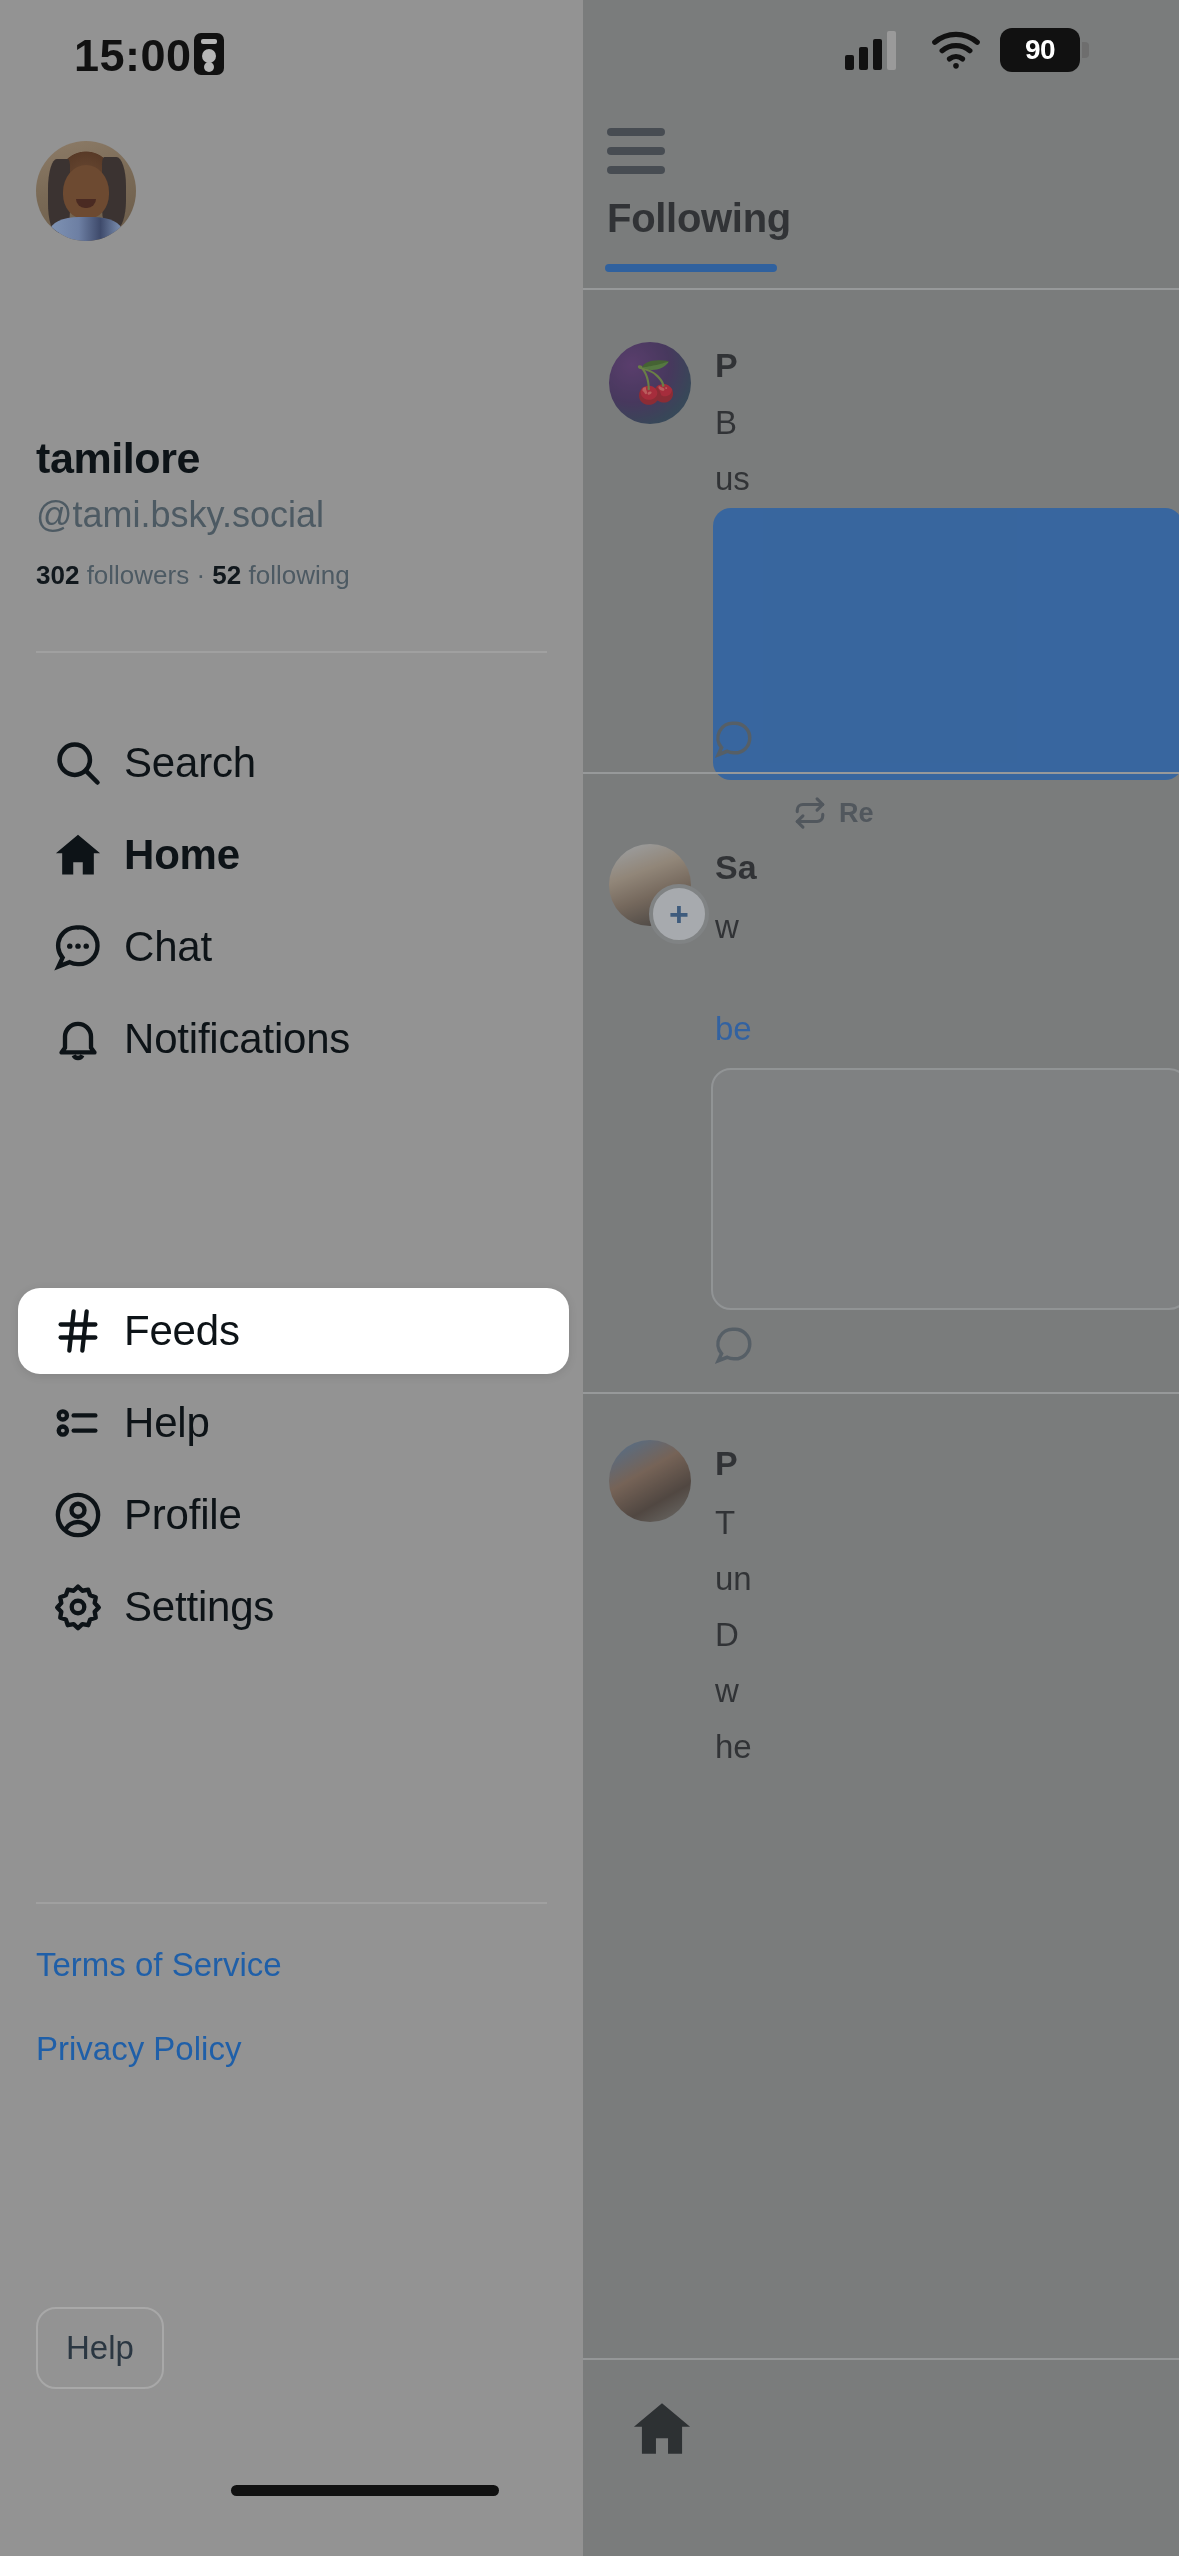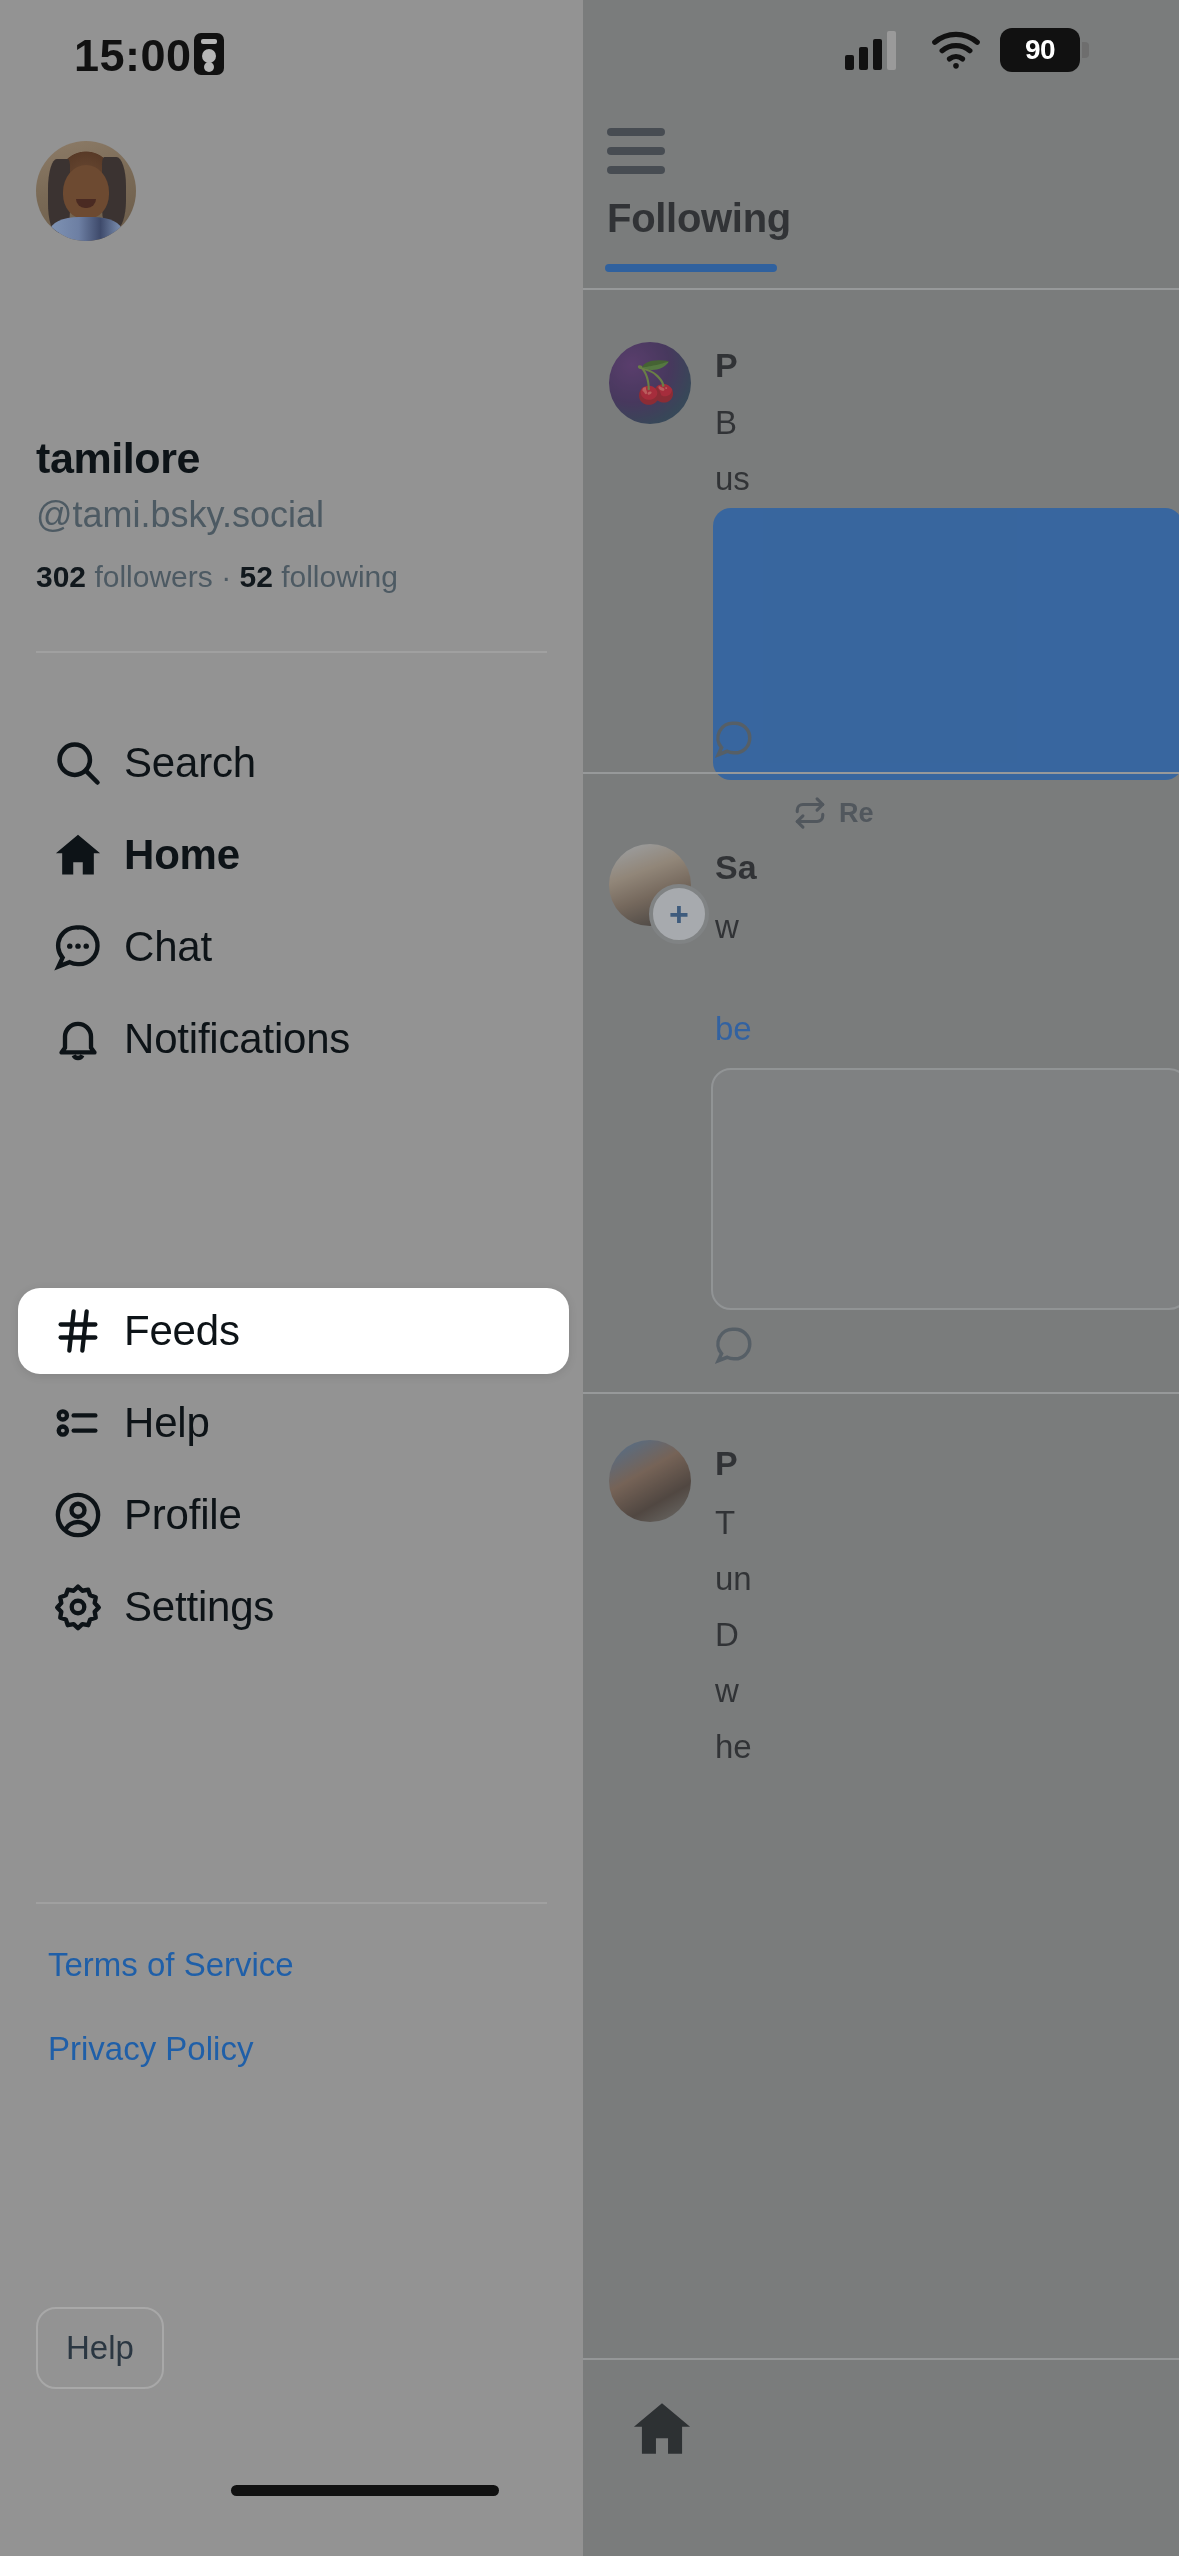--- a/index.html
+++ b/index.html
@@ -66,33 +66,33 @@
       linear-gradient(165deg,#8d7c68 0%, #7a6a56 45%, #6a5b49 100%);
   }
   .avatar .face{position:absolute;left:27px;top:24px;width:46px;height:54px;border-radius:50% 50% 46% 46%;background:#6d4a31;}
   .avatar .hairL{position:absolute;left:12px;top:18px;width:22px;height:74px;border-radius:40% 10% 30% 40%;background:#3b3331;}
   .avatar .hairR{position:absolute;left:66px;top:16px;width:24px;height:72px;border-radius:10% 40% 40% 30%;background:#3b3331;}
   .avatar .shirt{position:absolute;left:14px;top:76px;width:72px;height:34px;background:linear-gradient(90deg,#7f93b4 0%, #6d7fa3 40%, #3e4a6b 70%, #7f93b4 100%);border-radius:40% 40% 0 0;}
   .avatar .smile{position:absolute;left:40px;top:58px;width:20px;height:9px;border-radius:0 0 12px 12px;background:#4a2a22;}
 
   .dname{position:absolute;left:36px;top:434px;font-size:43px;font-weight:bold;color:#0d1317;letter-spacing:-0.4px;}
   .dhandle{position:absolute;left:36px;top:494px;font-size:36px;color:#4d5a63;}
-  .dstats{position:absolute;left:36px;top:560px;font-size:30px;color:#4d5a63;}
+  .dstats{position:absolute;left:36px;top:560px;font-size:26px;color:#4d5a63;}
   .dstats b{color:#11181d;font-weight:bold;}
 
   .divider{position:absolute;left:36px;width:511px;height:2px;background:#a0a0a0;}
 
   .nav{position:absolute;left:0;top:0;width:583px;}
   .nav-item{position:absolute;left:16px;width:583px;height:92px;display:flex;align-items:center;}
   .nav-icon{position:absolute;left:36px;top:50%;transform:translateY(-50%);width:52px;height:52px;display:flex;align-items:center;justify-content:center;color:#0d1317;}
   .nav-label{position:absolute;left:108px;top:50%;transform:translateY(-50%);font-size:42px;color:#0d1317;letter-spacing:-0.2px;}
   .nav-label.bold{font-weight:bold;}
   .nav-highlight{position:absolute;left:18px;width:551px;height:86px;background:#fff;border-radius:22px;box-shadow:0 2px 10px rgba(0,0,0,0.10);}
 
-  .link{position:absolute;left:36px;font-size:33px;color:#1f5fa8;margin-left:12px;}
+  .link{position:absolute;left:36px;font-size:33px;color:#1f5fa8;}
   .footer-btns{position:absolute;left:36px;top:2307px;display:flex;gap:18px;align-items:center;}
   .btn{display:flex;align-items:center;gap:16px;height:78px;padding:0 28px;border-radius:20px;font-size:33px;font-weight:bold;color:#2b3742;}
   .btn-fill{background:#9c9c9c;}
   .btn-outline{border:2px solid #a8a8a8;font-weight:normal;}
   .homebar{position:absolute;left:231px;top:2485px;width:268px;height:11px;border-radius:6px;background:#111;z-index:70;}
   svg{display:block;}
 </style>
 </head>
 <body>
 

